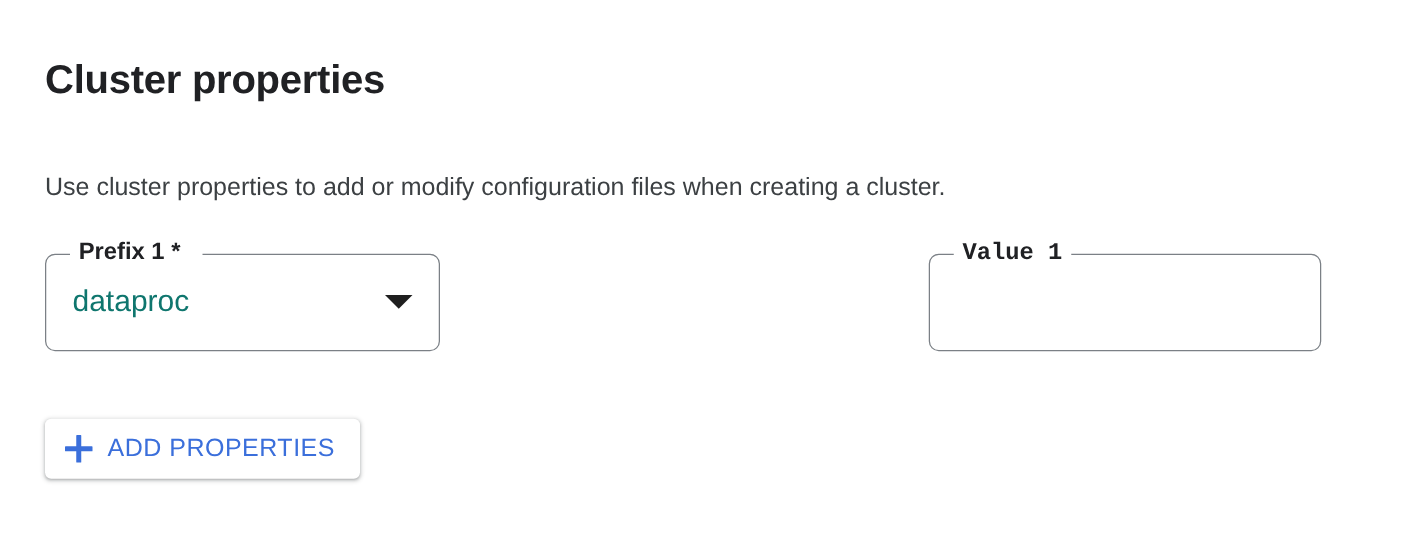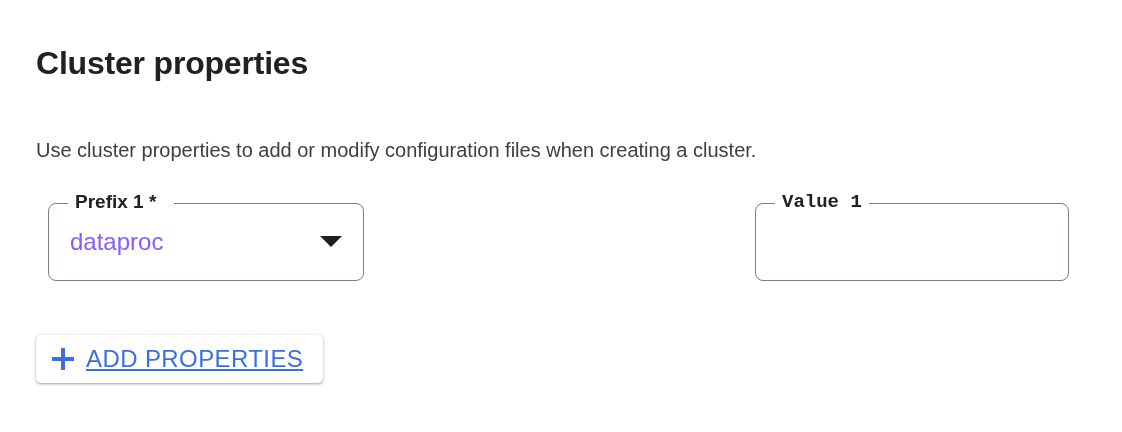--- a/index.html
+++ b/index.html
@@ -47,21 +47,20 @@
     white-space: nowrap;
     margin-top: 40px;
   }
 
   
   .field {
     position: absolute;
     top: 203px;
     height: 78px;
     box-sizing: border-box;
-    margin-left: 12px;
   }
   .field .outline {
     position: absolute;
     left: 0; top: 0; right: 0; bottom: 0;
     border: 1.6px solid #7b8086;
     border-radius: 8px;
     box-sizing: border-box;
     pointer-events: none;
   }
   
@@ -85,21 +84,21 @@
     padding: 0 3px;
   }
   .field .value {
     position: absolute;
     left: 22px;
     top: 24px;
     right: 14px;
     font-size: 24px;
     line-height: 30px;
     font-weight: 400;
-    color: #8b5cf6;
+    color: #0f766e;
     white-space: nowrap;
     overflow: hidden;
     text-overflow: clip;
   }
   .field.has-caret .value {
     right: 56px;
   }
 
   .caret {
     position: absolute;
@@ -150,27 +149,26 @@
   }
   .add-btn .plus::before {
     left: 0; top: 9px;
     width: 22px; height: 4px;
   }
   .add-btn .plus::after {
     left: 9px; top: 0;
     width: 4px; height: 22px;
   }
   .add-btn .btn-label {
-    font-size: 24px;
+    font-size: 20px;
     line-height: 24px;
     font-weight: 500;
     letter-spacing: 0.4px;
     color: #3b6fdb;
     white-space: nowrap;
-    text-decoration: underline;
   }
 </style>
 </head>
 <body>
 
 <div class="page">
 
   <h1 class="page-title">Cluster properties</h1>
 
   <p class="page-desc">Use cluster properties to add or modify configuration files when creating a cluster.</p>

